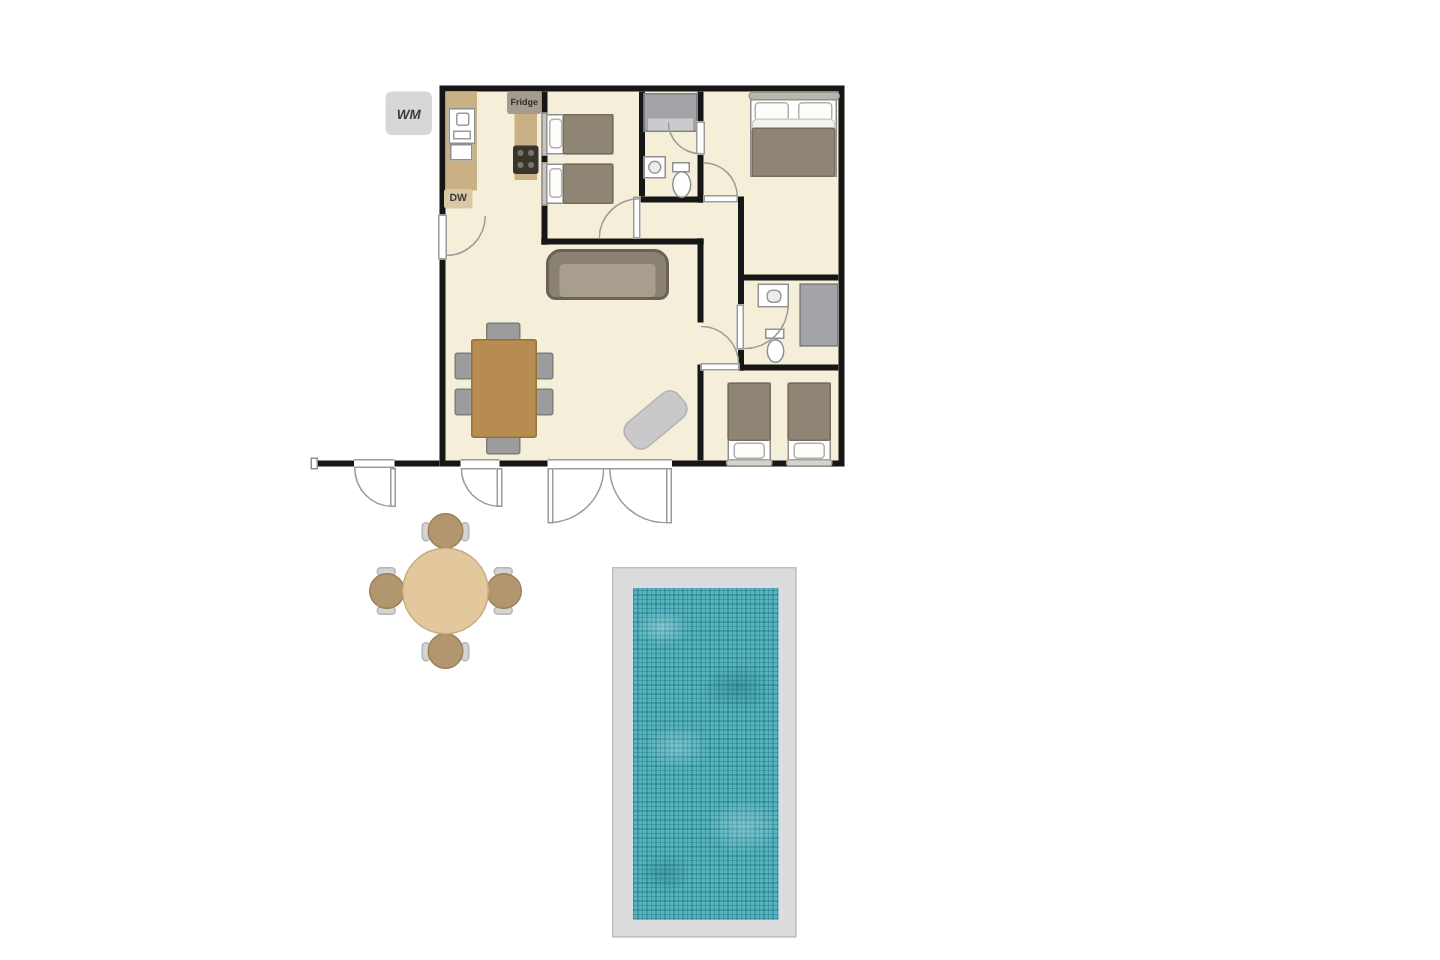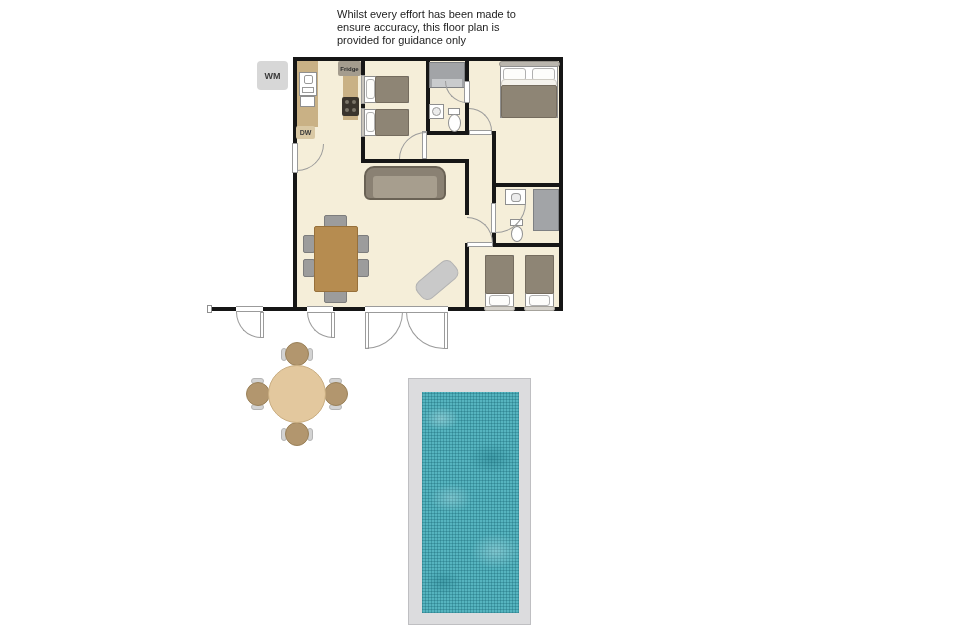--- a/index.html
+++ b/index.html
@@ -38,25 +38,22 @@
       radial-gradient(ellipse 42px 30px at 76% 72%, rgba(255,255,255,.24), transparent 60%),
       radial-gradient(ellipse 30px 22px at 22% 86%, rgba(8,92,106,.24), transparent 60%),
       repeating-linear-gradient(0deg, rgba(16,94,108,.30) 0 1px, transparent 1px 3px),
       repeating-linear-gradient(90deg, rgba(16,94,108,.30) 0 1px, transparent 1px 3px);}
 </style>
 </head>
 <body>
 
 <div id="canvas">
 
-  <div id="disclaimer">Whilst every effort has been made to
-ensure accuracy, this floor plan is
-provided for guidance only</div>
-
-  <div class="applabel" style="left:257px;top:61px;width:31px;height:29px;background:var(--wm-box,#d7d7d7);border-radius:4px;font-size:9px;">WM</div>
+
+  <div class="applabel" style="left:257px;top:61px;width:31px;height:29px;background:var(--wm-box,#d7d7d7);border-radius:4px;font-size:9px;font-style:italic;">WM</div>
 
   <div id="plan">
 
     <div class="wall" style="left:64px;top:0;width:4px;height:102px;"></div>
     <div class="wall" style="left:129px;top:0;width:4px;height:70px;"></div>
     <div class="wall" style="left:168px;top:0;width:4px;height:20px;"></div>
     <div class="wall" style="left:168px;top:42px;width:4px;height:32px;"></div>
     <div class="wall" style="left:129px;top:70px;width:43px;height:4px;"></div>
     <div class="wall" style="left:195px;top:70px;width:4px;height:72px;"></div>
     <div class="wall" style="left:195px;top:172px;width:4px;height:14px;"></div>

